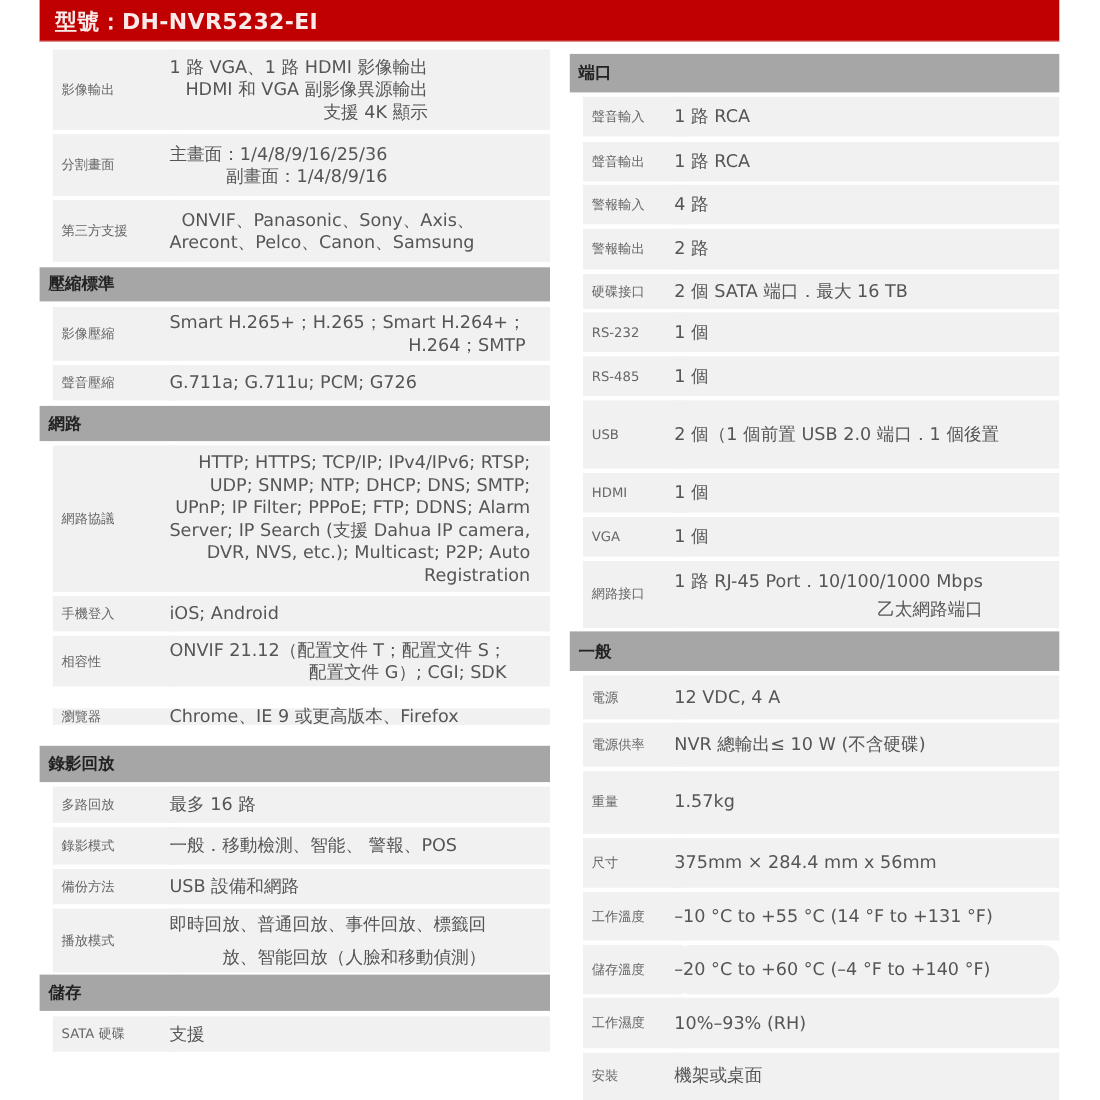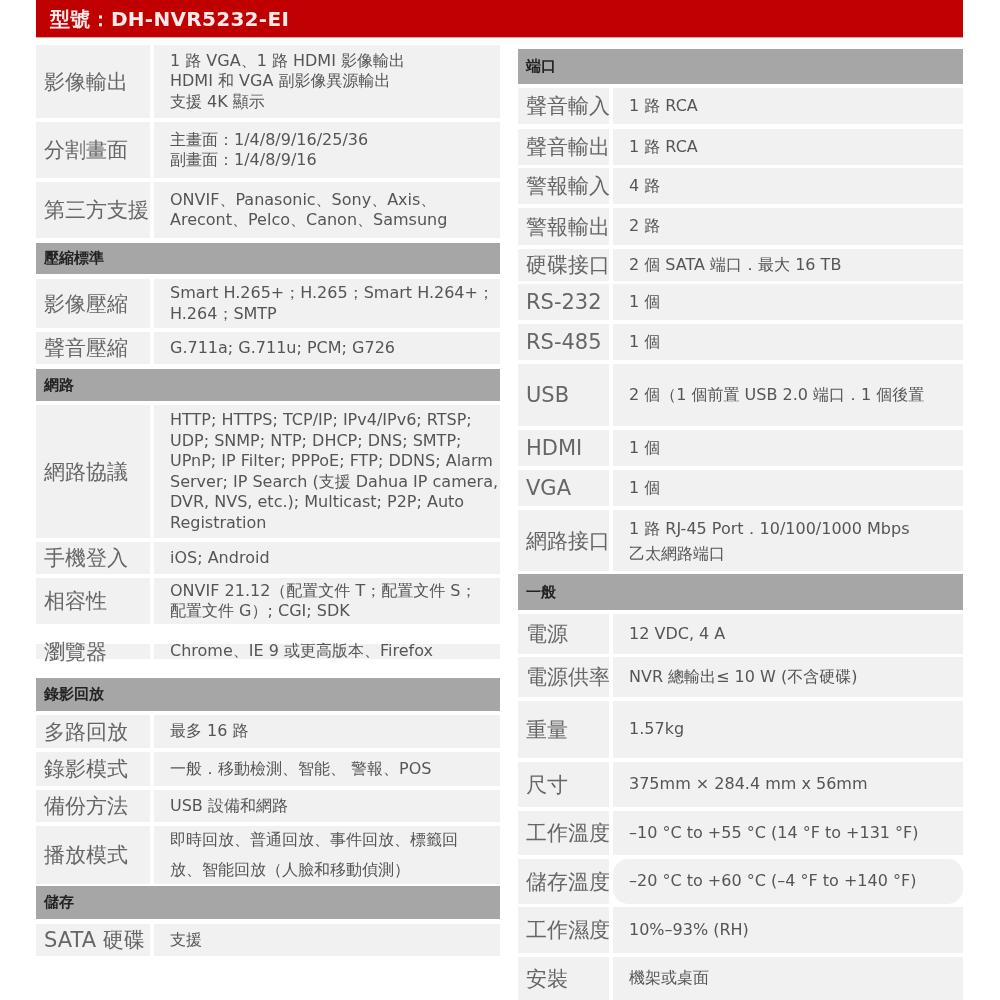--- a/index.html
+++ b/index.html
@@ -5,22 +5,22 @@
   html, body { margin:0; padding:0; background:#ffffff; }
   body { width:1000px; height:1000px; position:relative; overflow:hidden;
          font-family:"DejaVu Sans","Liberation Sans",sans-serif; color:#555; }
   .title-bar { position:absolute; left:36px; top:0; width:927px; height:37px;
                background:#c00000; border-bottom:1px solid #e5a0a0; }
   .title-text { position:absolute; left:14px; top:6px; font-size:20px; font-weight:bold;
                 color:#fbeaea; letter-spacing:0.3px; white-space:nowrap; }
   .row { position:absolute; }
   .cell-label, .cell-value { position:absolute; top:0; bottom:0; background:#f1f1f1;
                              display:flex; align-items:center; box-sizing:border-box; }
-  .cell-label { font-size:21px; color:#666; padding-left:8px; white-space:nowrap; }
-  .cell-value { font-size:16px; color:#555; padding-left:16px; line-height:20.5px; }
+  .cell-label { font-size:12px; color:#666; padding-left:8px; white-space:nowrap;margin-left:12px; }
+  .cell-value { font-size:16px; color:#555; padding-left:0; line-height:20.5px;text-align:right; }
   .cell-value .lines { display:block; }
   .cell-value .ln { display:block; white-space:nowrap; }
   .section { position:absolute; background:#a6a6a6; box-sizing:border-box;
              display:flex; align-items:center; padding-left:8px; font-size:15px;
              font-weight:bold; color:#222; }
   .loose .ln { line-height:30px; }
 </style>
 </head>
 <body>
 

